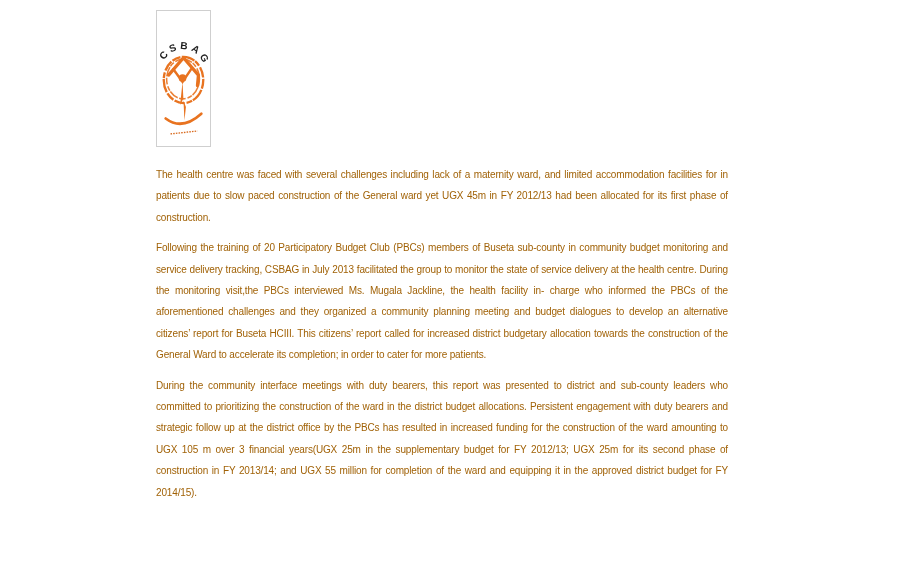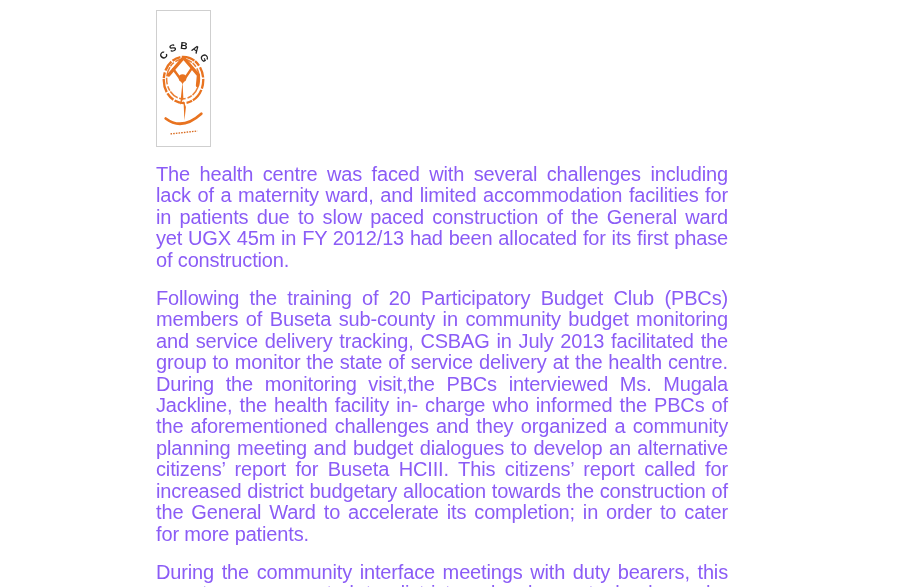--- a/index.html
+++ b/index.html
@@ -21,25 +21,25 @@
   .logo-box {
     width: 55px;
     height: 137px;
     border: 1px solid #cfcfcf;
     background: #ffffff;
     margin-bottom: 17px;
     display: block;
   }
   .logo-box svg { display: block; width: 100%; height: 100%; }
   article p {
-    margin: 17px 0 9px 0;
-    font-size: 20px;
+    margin: 1px 0 9px 0;
+    font-size: 10px;
     line-height: 21.4px;
     letter-spacing: -0.15px;
-    color: #8b5cf6;
+    color: #a16207;
     text-align: justify;
   }
   article p:last-child { margin-bottom: 0; }
 </style>
 </head>
 <body>
 
 <div class="page">
   <div class="content">
 

